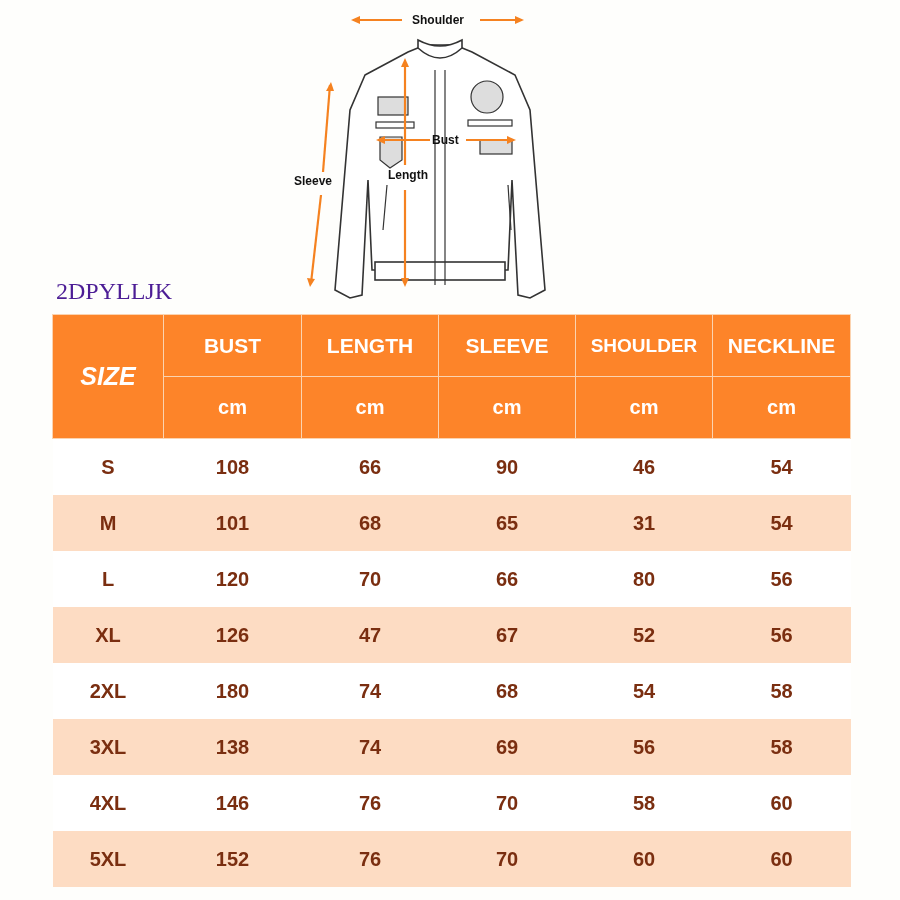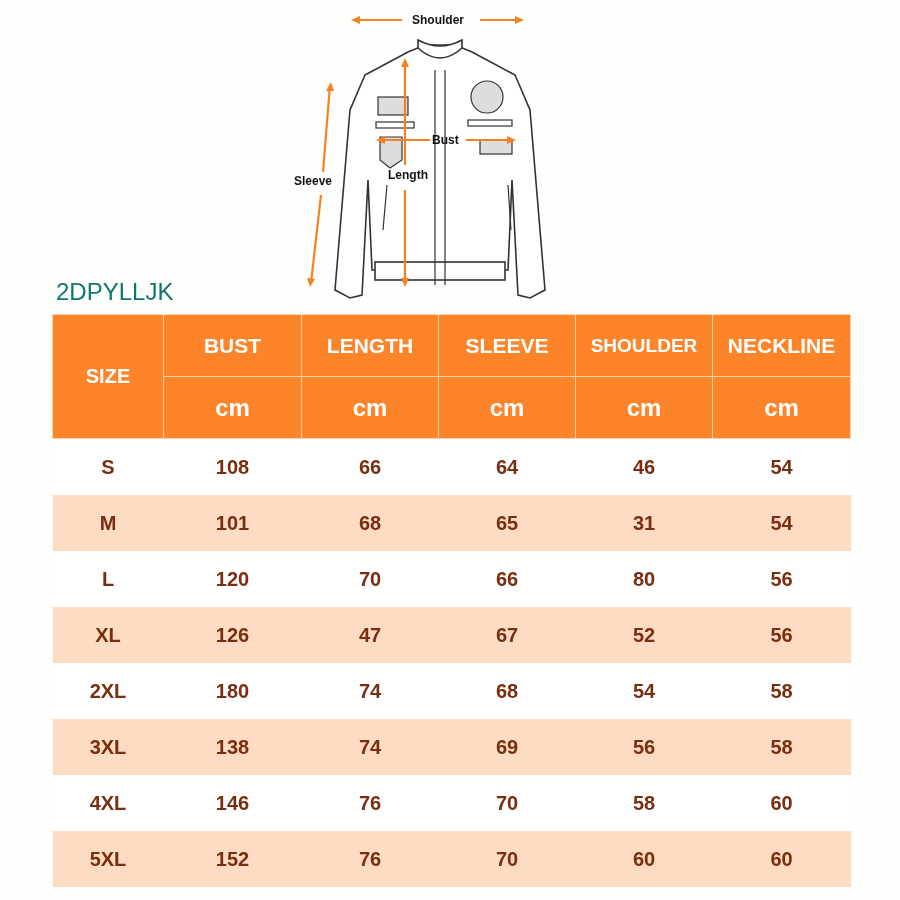--- a/index.html
+++ b/index.html
@@ -1,25 +1,25 @@
 <!DOCTYPE html>
 <html><head>
 <meta charset="utf-8">
 <style>
   html, body { margin: 0; padding: 0; }
   body { width: 900px; height: 900px; background: #fefefc; position: relative; overflow: hidden; font-family: "Liberation Sans", sans-serif; }
   .diagram { position: absolute; left: 290px; top: 0; width: 300px; height: 300px; }
   .diagram svg { width: 300px; height: 300px; }
   .diagram .lbl { position: absolute; font-weight: bold; font-size: 12px; color: #111; font-family: "Liberation Sans", sans-serif; }
-  .code { position: absolute; left: 56px; top: 278px; font-family: Liberation Sans, sans-serif; font-size: 24px; color: #0f766e; }
+  .code { position: absolute; left: 56px; top: 278px; font-family: Liberation Serif, serif; font-size: 24px; color: #4c1d95; }
   table { position: absolute; left: 52px; top: 314px; width: 798px; border-collapse: collapse; table-layout: fixed; }
   th { background: #fd8429; color: #fff; font-weight: bold; text-align: center; border: 1px solid #fbd3b0; padding: 0; }
   th.top { height: 61px; font-size: 21px; }
-  th.unit { height: 61px; font-size: 24px; }
-  th.size { font-size: 20px; }
+  th.unit { height: 61px; font-size: 20px; }
+  th.size { font-size: 25px; font-style: italic; }
   th.shoulder { font-size: 19px; }
   td { height: 56px; text-align: center; color: #7a2e10; font-weight: bold; font-size: 20px; padding: 0; }
   tr.alt td { background: #fddcc3; }
   tr.plain td { background: #ffffff; }
 </style>
 </head>
 <body>
 
 <div class="diagram">
   <svg viewBox="0 0 300 300">
@@ -93,21 +93,21 @@
       <th class="unit">cm</th>
       <th class="unit">cm</th>
       <th class="unit">cm</th>
     </tr>
   </thead>
   <tbody>
     <tr class="plain">
       <td>S</td>
       <td>108</td>
       <td>66</td>
-      <td>64</td>
+      <td>90</td>
       <td>46</td>
       <td>54</td>
     </tr>
     <tr class="alt">
       <td>M</td>
       <td>101</td>
       <td>68</td>
       <td>65</td>
       <td>31</td>
       <td>54</td>

